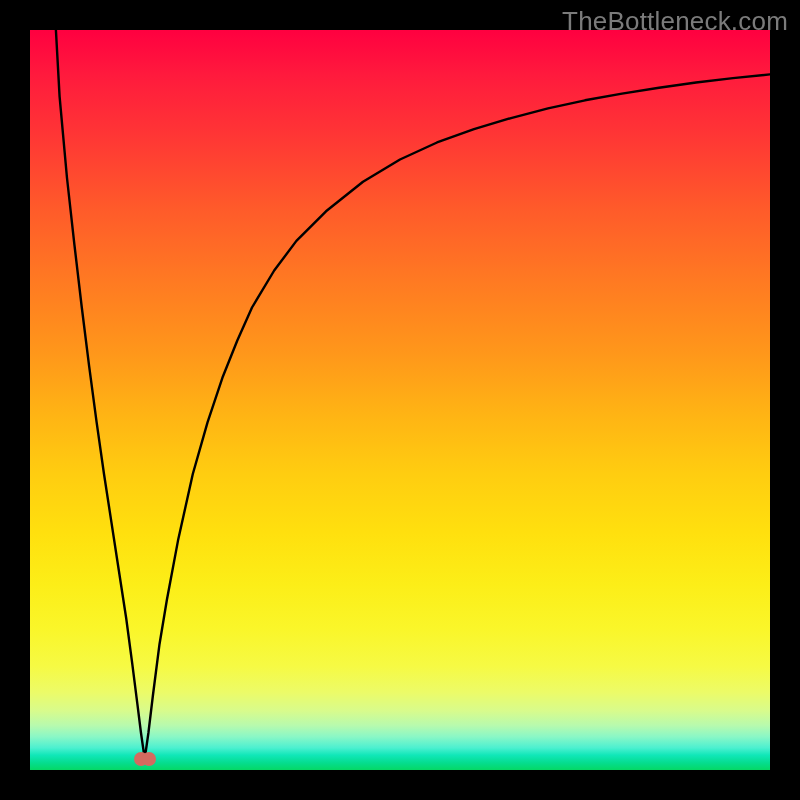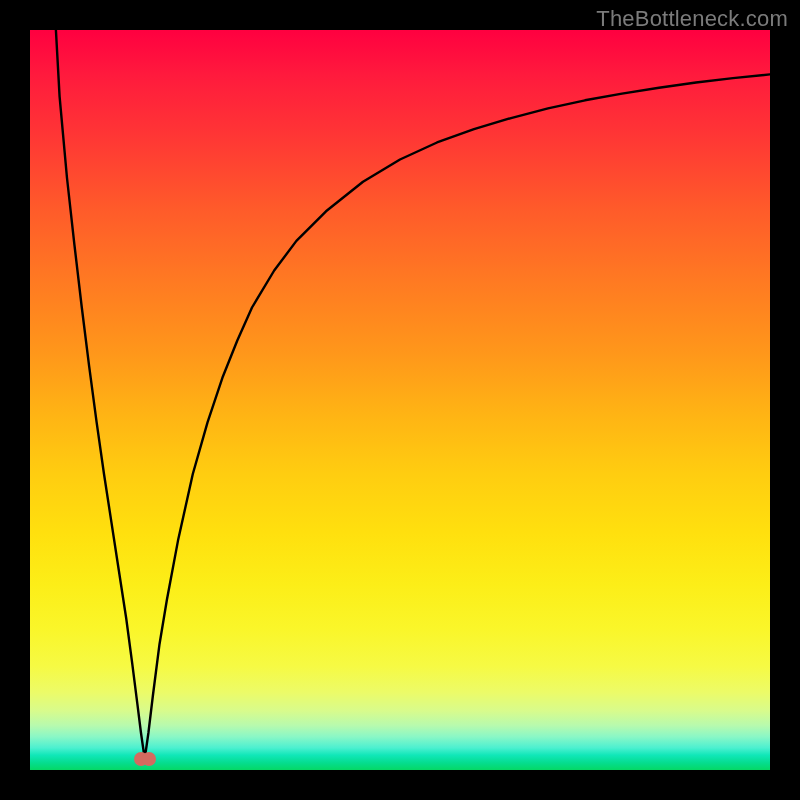--- a/index.html
+++ b/index.html
@@ -75,21 +75,21 @@
     top: 0;
   }
   .marker::before { left: 0; }
   .marker::after  { right: 0; }
 
   .watermark {
     position: absolute;
     top: 6px;
     right: 12px;
     color: #7b7b7b;
-    font-size: 22px;
+    font-size: 26px;
     font-weight: 500;
     letter-spacing: 0.2px;
     user-select: none;
   }
 </style>
 </head>
 <body>
 
 <div class="stage">
 

